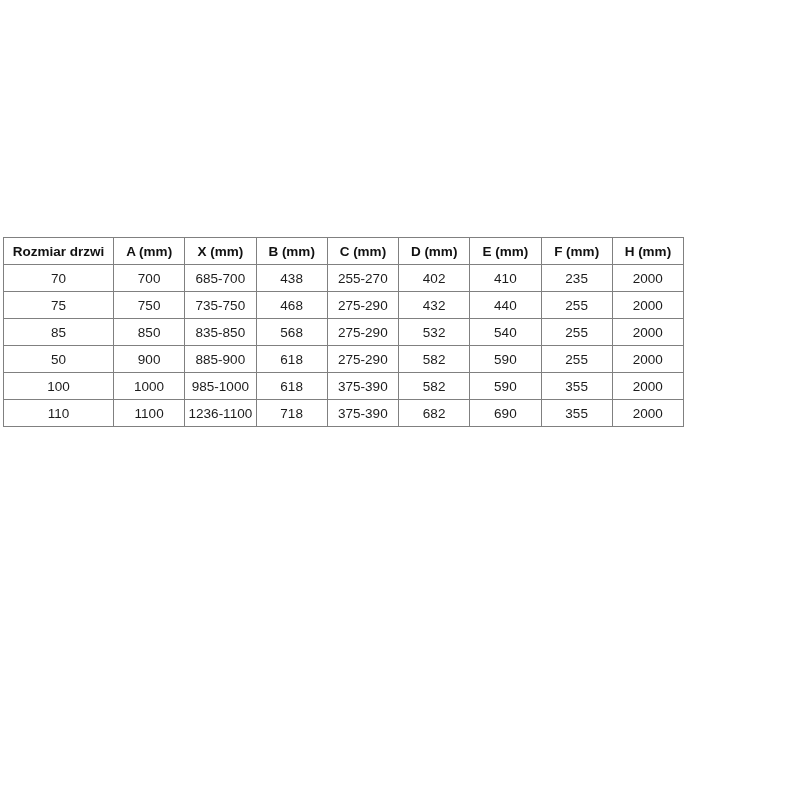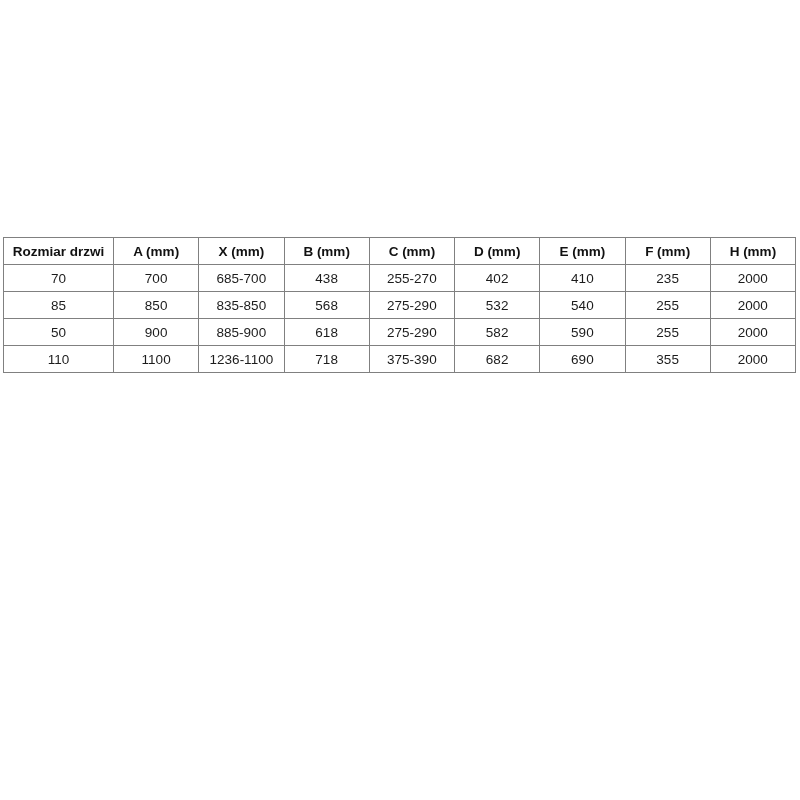--- a/index.html
+++ b/index.html
@@ -10,21 +10,21 @@
   body {
     width: 800px;
     height: 800px;
     position: relative;
     font-family: "Liberation Sans", sans-serif;
   }
   .table-wrap {
     position: absolute;
     left: 3px;
     top: 237px;
-    width: 793px;
+    width: 681px;
   }
   table.spec {
     width: 100%;
     border-collapse: collapse;
     table-layout: fixed;
     font-size: 13.5px;
     color: #1c1c1c;
   }
   table.spec th,
   table.spec td {
@@ -77,20 +77,31 @@
           <td>700</td>
           <td>685-700</td>
           <td>438</td>
           <td>255-270</td>
           <td>402</td>
           <td>410</td>
           <td>235</td>
           <td>2000</td>
         </tr>
         <tr>
+          <td>75</td>
+          <td>750</td>
+          <td>735-750</td>
+          <td>468</td>
+          <td>275-290</td>
+          <td>432</td>
+          <td>440</td>
+          <td>255</td>
+          <td>2000</td>
+        </tr>
+        <tr>
           <td>85</td>
           <td>850</td>
           <td>835-850</td>
           <td>568</td>
           <td>275-290</td>
           <td>532</td>
           <td>540</td>
           <td>255</td>
           <td>2000</td>
         </tr>
@@ -99,20 +110,31 @@
           <td>900</td>
           <td>885-900</td>
           <td>618</td>
           <td>275-290</td>
           <td>582</td>
           <td>590</td>
           <td>255</td>
           <td>2000</td>
         </tr>
         <tr>
+          <td>100</td>
+          <td>1000</td>
+          <td>985-1000</td>
+          <td>618</td>
+          <td>375-390</td>
+          <td>582</td>
+          <td>590</td>
+          <td>355</td>
+          <td>2000</td>
+        </tr>
+        <tr>
           <td>110</td>
           <td>1100</td>
           <td>1236-1100</td>
           <td>718</td>
           <td>375-390</td>
           <td>682</td>
           <td>690</td>
           <td>355</td>
           <td>2000</td>
         </tr>

